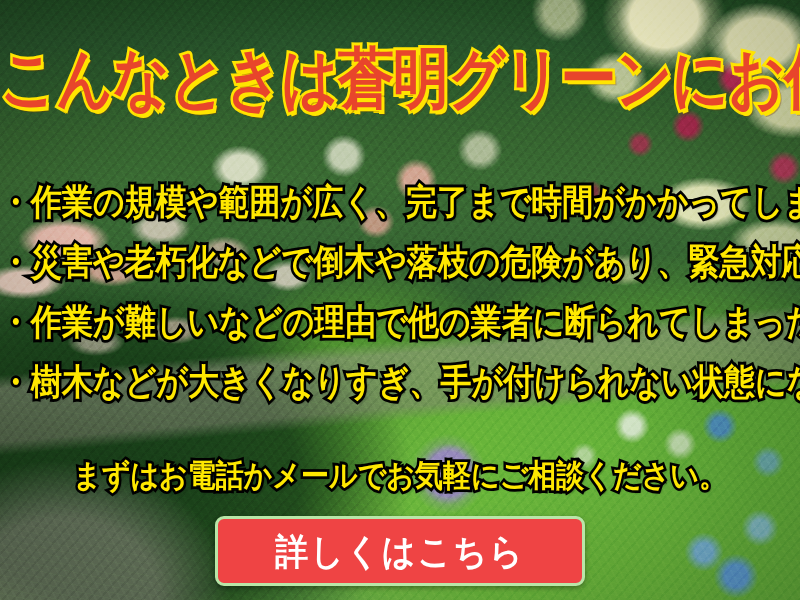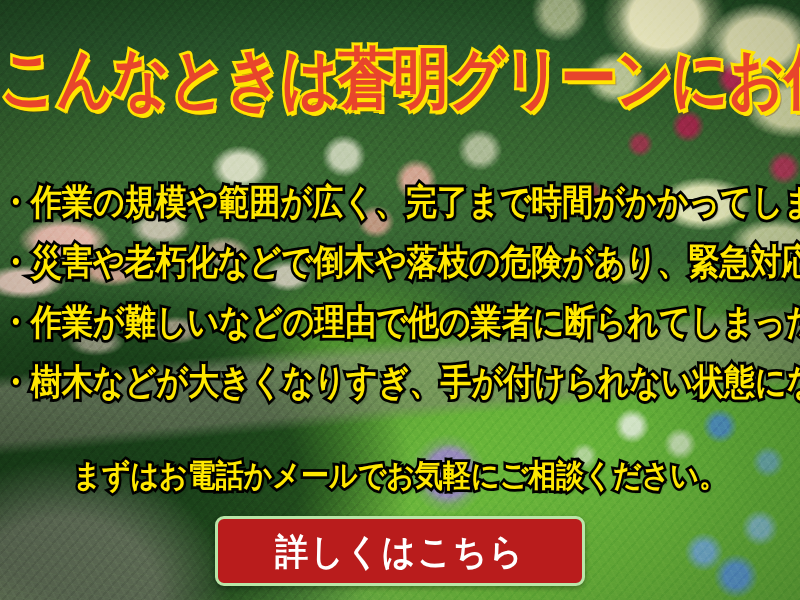--- a/index.html
+++ b/index.html
@@ -179,21 +179,21 @@
   }
 
   
   .cta {
     position: absolute;
     left: 215px;
     top: 516px;
     width: 370px;
     height: 70px;
     box-sizing: border-box;
-    background: #b91c1c;
+    background: #ef4444;
     border: 3px solid #b9e6a8;
     border-radius: 9px;
     display: flex;
     align-items: center;
     justify-content: center;
     cursor: pointer;
     box-shadow: 0 2px 5px rgba(0,0,0,.35);
   }
   .cta-label {
     color: #ffffff;

